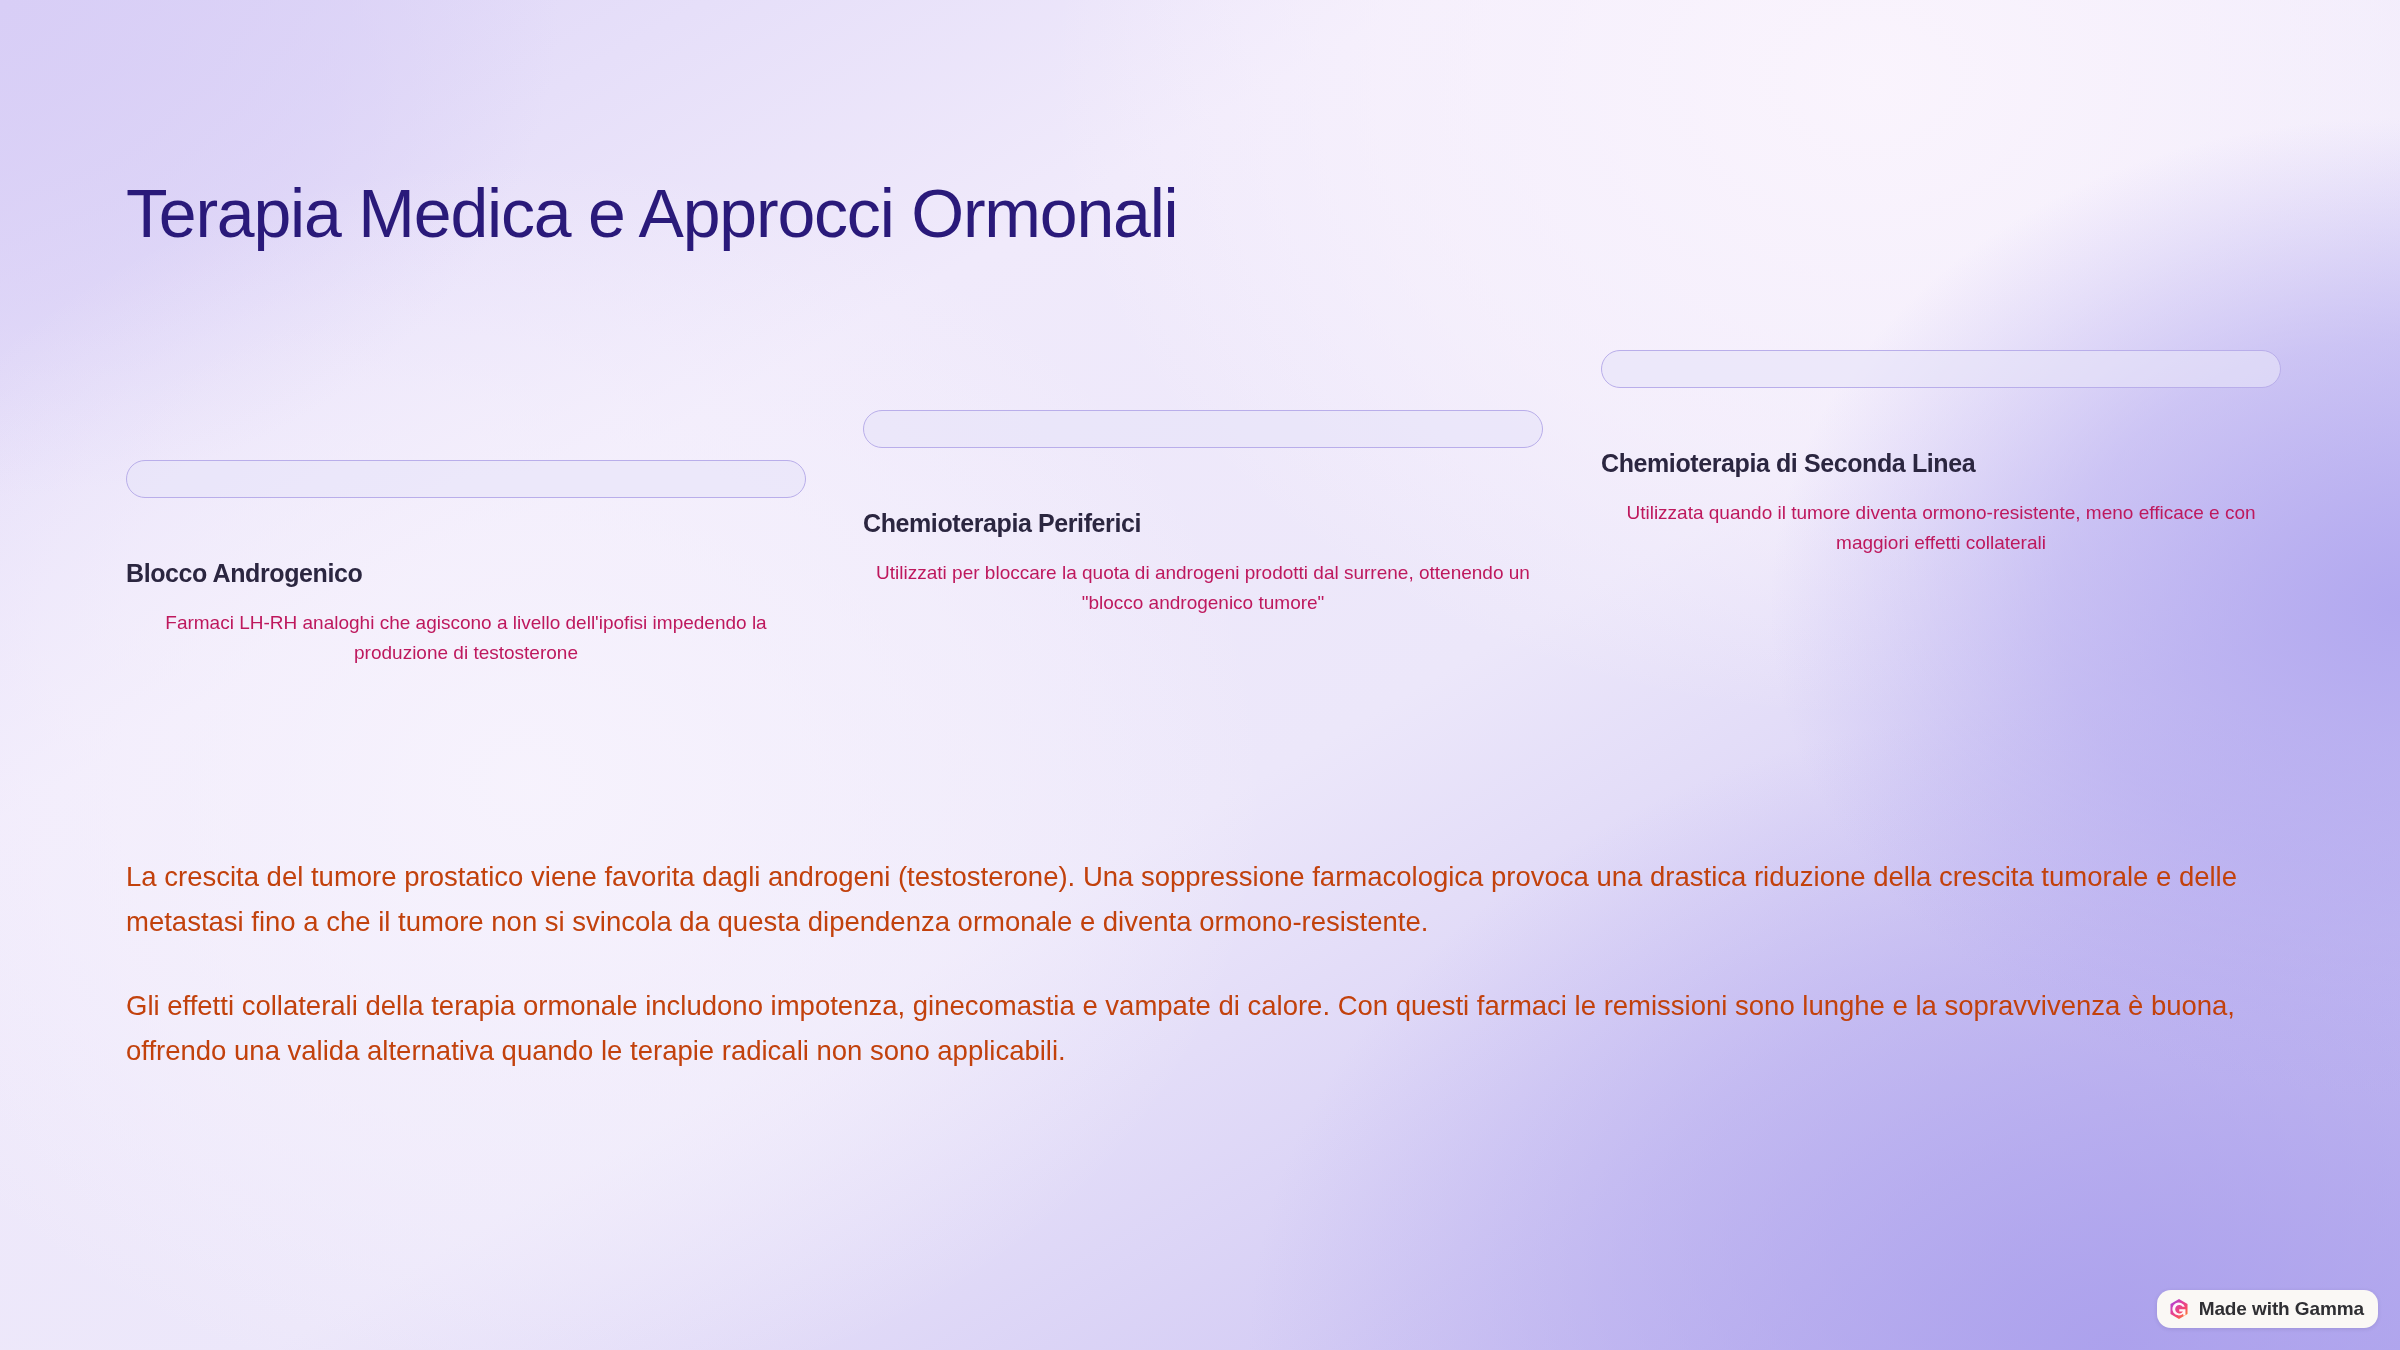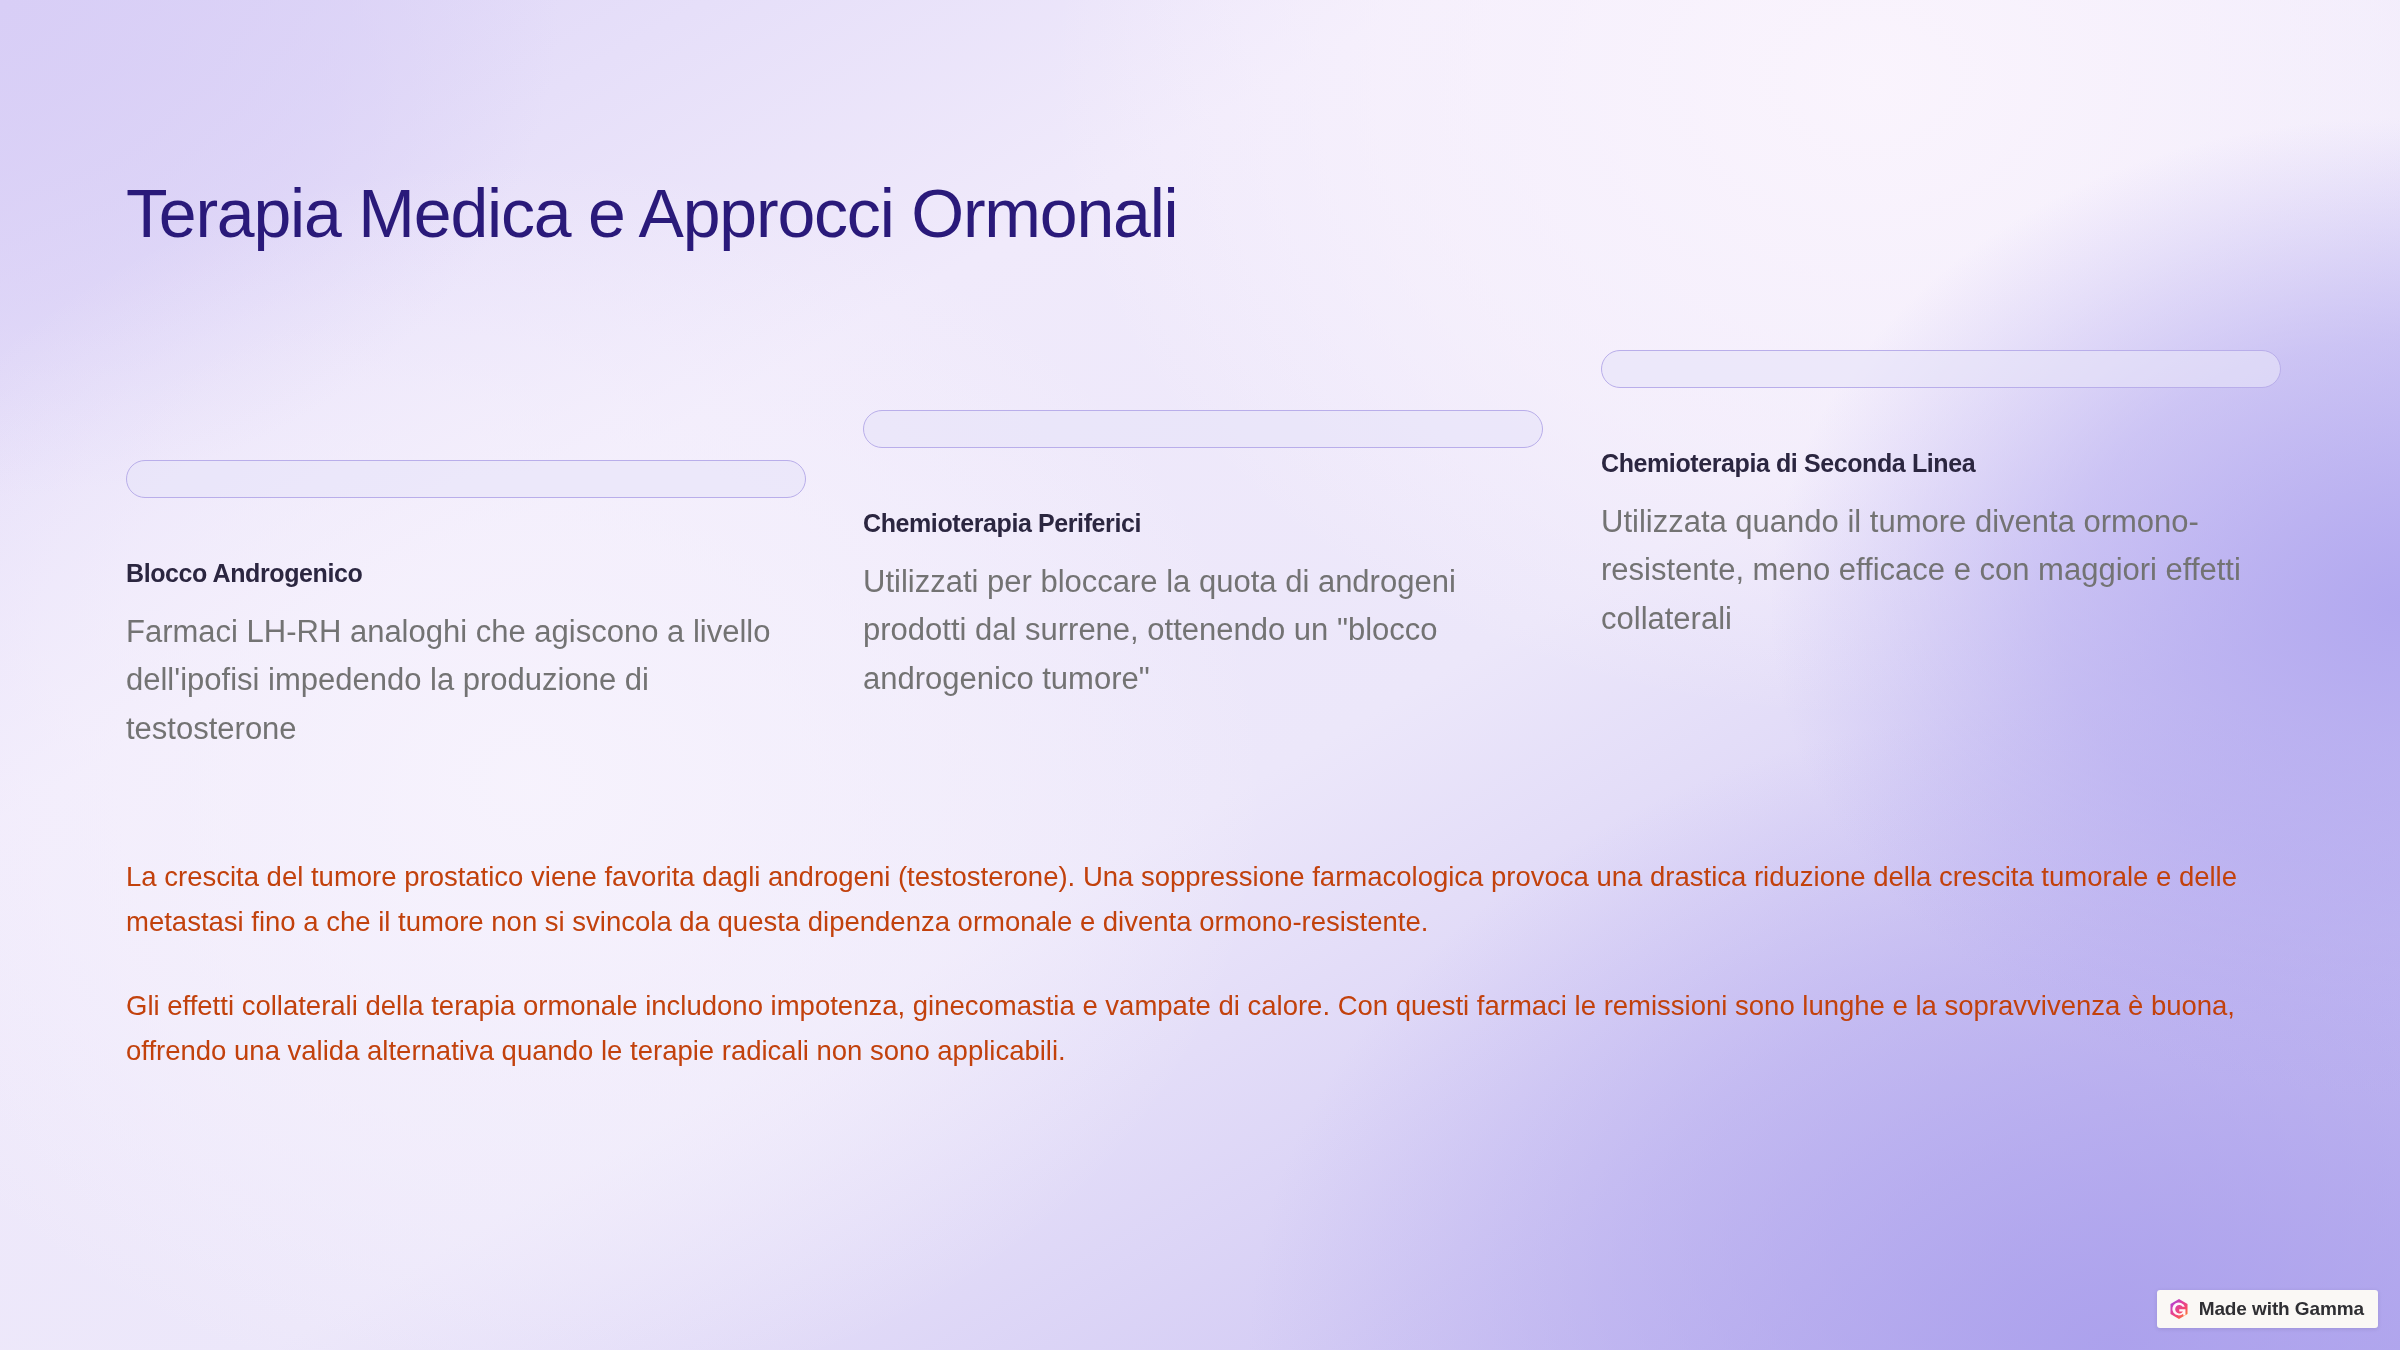--- a/index.html
+++ b/index.html
@@ -65,23 +65,24 @@
     margin-top:60px;
     font-size:25px;
     font-weight:700;
     letter-spacing:-0.4px;
     color:#2b2640;
     line-height:1.2;
   }
 
   .card-body {
     margin-top:20px;
-    font-size:31px;
+    font-size:19px;
     line-height:1.56;
-    color:#737373;
+    color:#be185d;
+    text-align:center;
   }
 
   
   .paragraphs {
     position:absolute;
     left:126px;
     top:855px;
     width:2150px;
   }
 
@@ -94,21 +95,21 @@
 
   
   .gamma-badge {
     position:absolute;
     right:22px;
     bottom:22px;
     display:flex;
     align-items:center;
     gap:9px;
     background:#faf8f5;
-    border-radius:3px;
+    border-radius:14px;
     padding:8px 14px 8px 11px;
     box-shadow:0 1px 4px rgba(40,30,80,0.13);
   }
   .gamma-logo {
     width:22px;
     height:22px;
     display:block;
     flex:0 0 auto;
   }
   .gamma-label {

